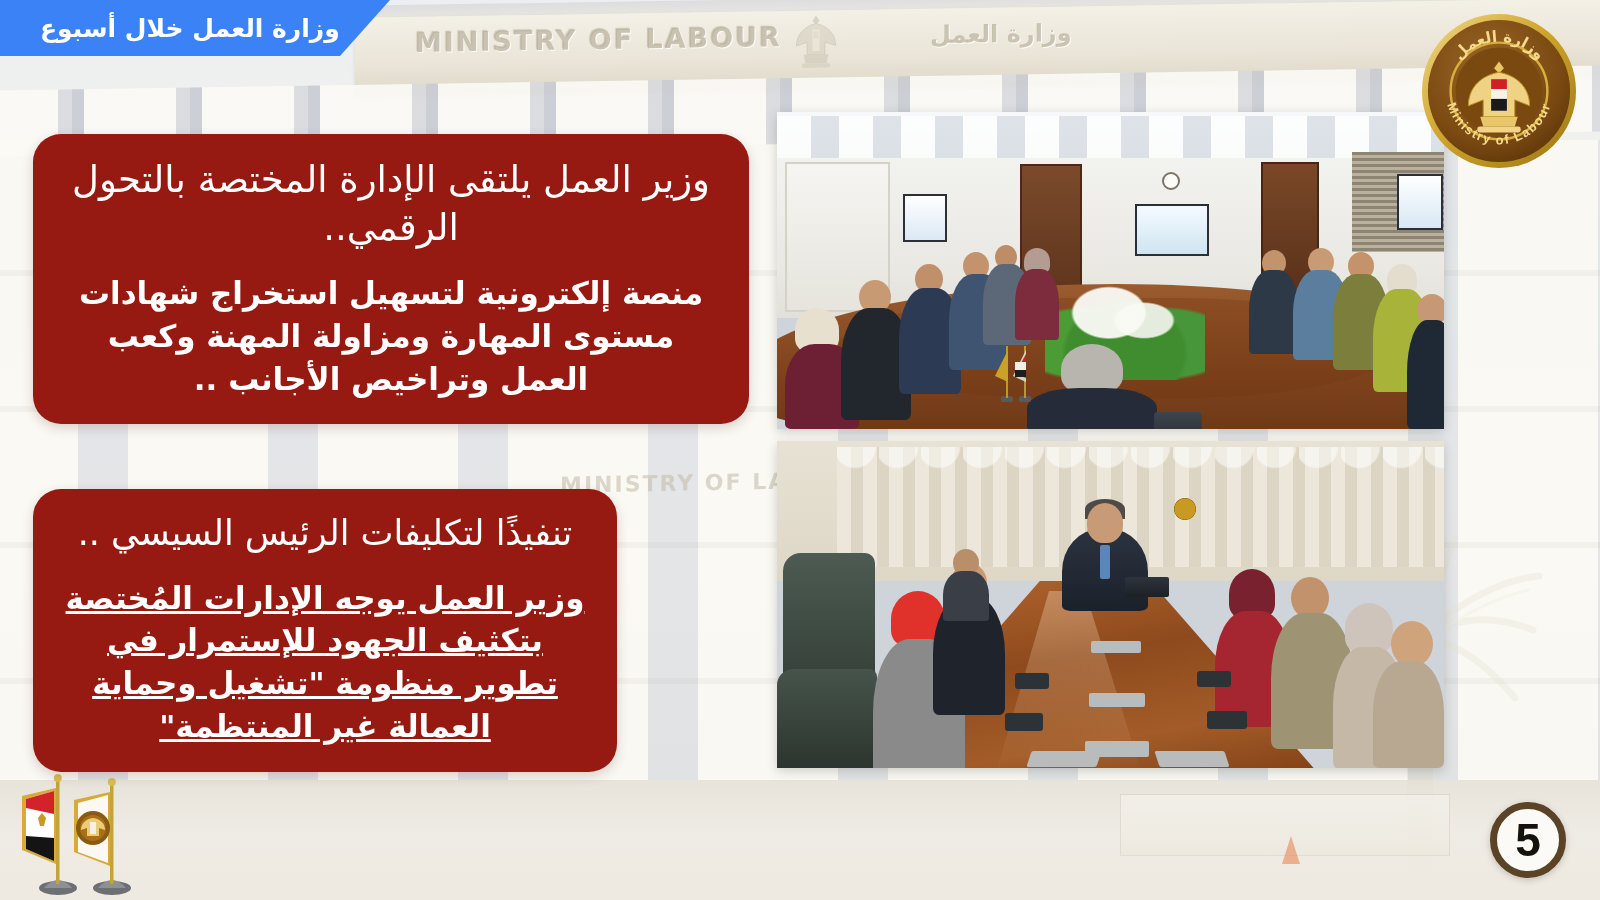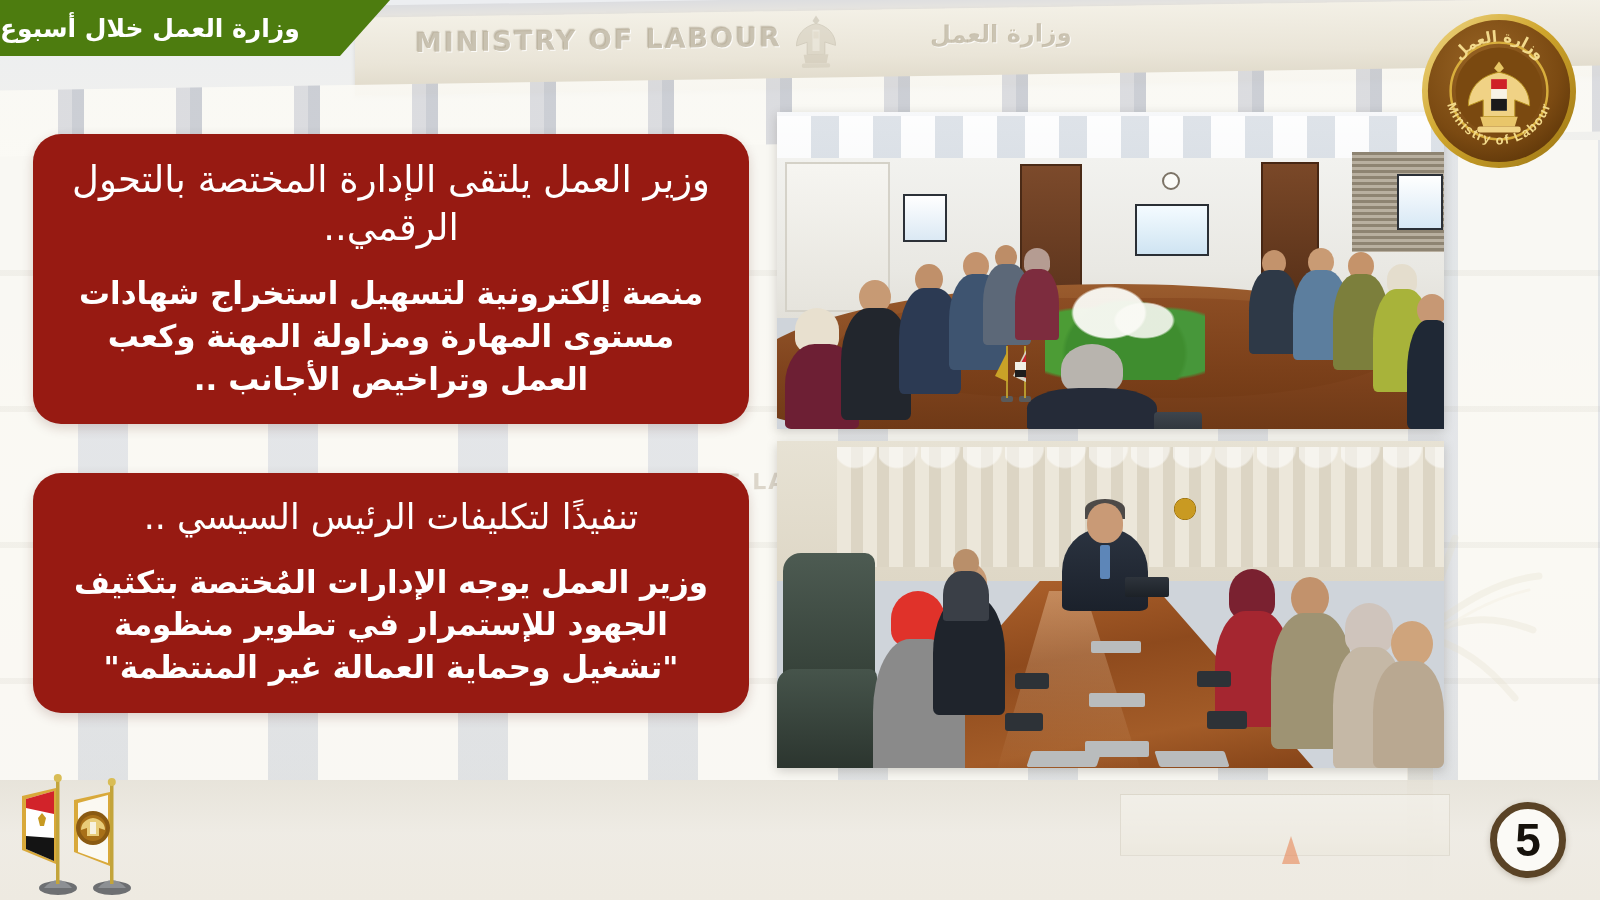--- a/index.html
+++ b/index.html
@@ -143,24 +143,24 @@
     border-left: 9px solid transparent;
     border-right: 9px solid transparent;
     border-bottom: 28px solid rgba(232,126,74,.55);
   }
 
   
   .ribbon {
     position: absolute;
     left: 0; top: 0;
     width: 390px; height: 56px;
-    background: #4d7c0f;
+    background: #3b82f6;
     clip-path: polygon(0 0, 390px 0, 340px 100%, 0 100%);
     display: flex; align-items: center; justify-content: flex-end;
-    padding-right: 22px;
+    padding-left: 40px; padding-right: 22px;
     z-index: 30;
   }
   .ribbon-text {
     color: #ffffff;
     font-size: 25px;
     font-weight: 700;
     white-space: nowrap;
     letter-spacing: .2px;
   }
 
@@ -177,36 +177,36 @@
     position: absolute;
     background: #971a12;
     border-radius: 28px;
     color: #ffffff;
     padding: 22px 30px 24px 30px;
     text-align: center;
     z-index: 20;
     box-shadow: 0 4px 12px rgba(80,20,12,.18);
   }
   .card-1 { left: 33px; top: 134px; width: 716px; }
-  .card-2 { left: 33px; top: 473px; width: 716px; }
+  .card-2 { left: 33px; top: 489px; width: 584px; }
 
   .card-head {
     font-size: 37px;
     font-weight: 400;
     line-height: 1.30;
     letter-spacing: -.2px;
   }
   .card-body {
     font-size: 31px;
     font-weight: 700;
     line-height: 1.38;
     margin-top: 20px;
   }
   .card-2 .card-head { font-size: 35px; }
-  .card-2 .card-body { font-size: 31px; }
+  .card-2 .card-body { font-size: 31px; text-decoration: underline; }
 
   
   .photo {
     position: absolute;
     z-index: 15;
     overflow: hidden;
     background: #cfd4da;
     box-shadow: 0 3px 10px rgba(60,55,45,.22);
   }
   .photo-1 { left: 777px; top: 112px; width: 667px; height: 317px; }

